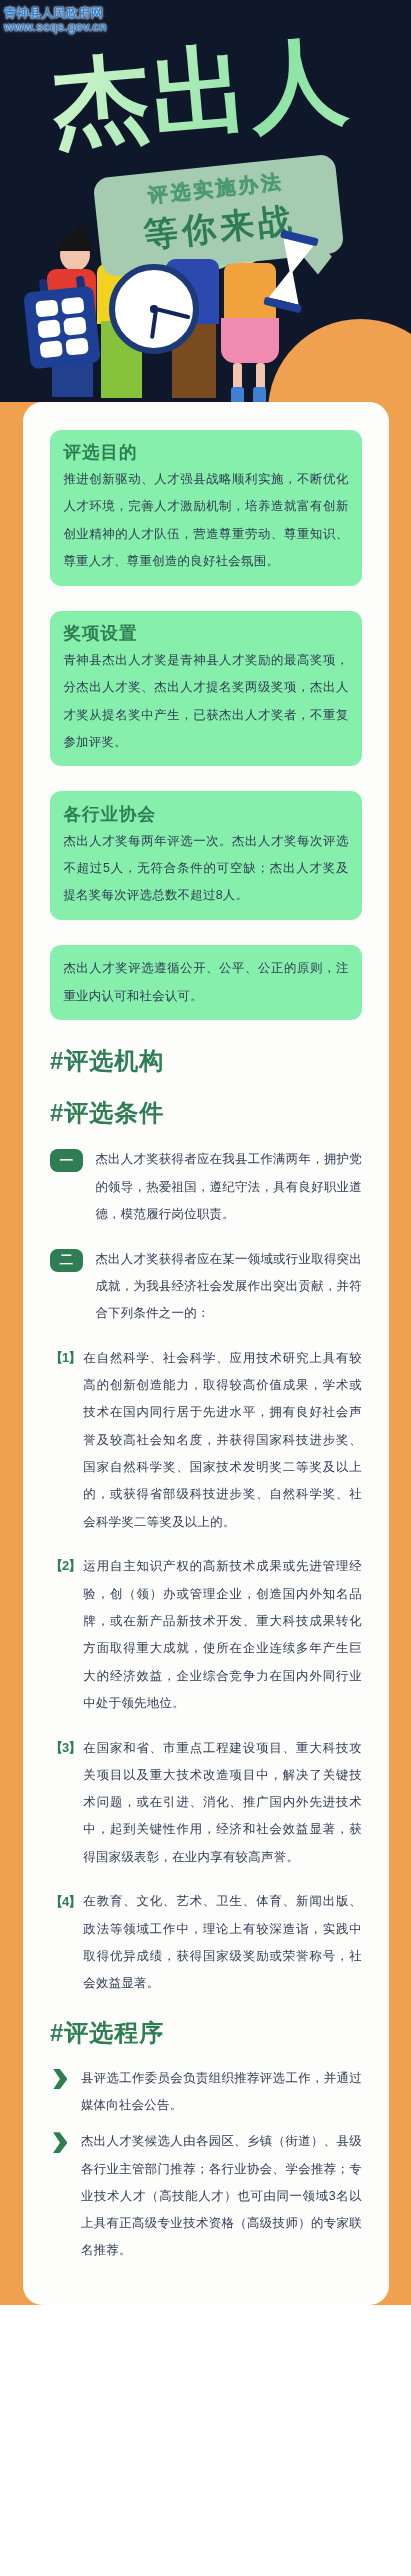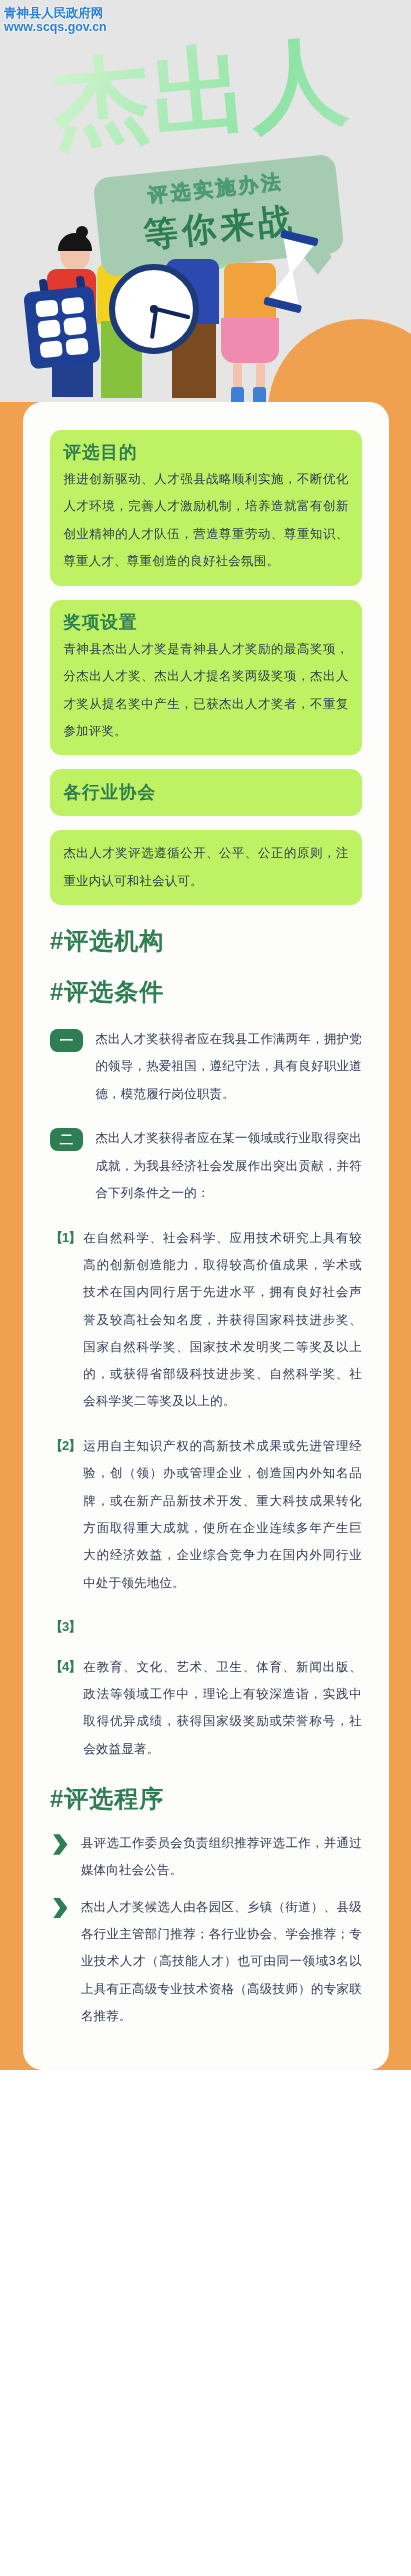--- a/index.html
+++ b/index.html
@@ -1,20 +1,20 @@
 <!DOCTYPE html>
 <html style="font-size:8.2px"><head>
 <meta charset="utf-8">
 <style>
   html,body{margin:0;padding:0;background:#fff;}
   .poster{width:412px;margin:0 auto;font-family:"Liberation Sans",sans-serif;overflow:hidden;position:relative;}
   .abs{position:absolute;}
 
   
-  .hero{position:relative;height:407px;background:#e5e5e5;overflow:hidden;z-index:1;}
+  .hero{position:relative;height:407px;background:#0f172a;overflow:hidden;z-index:1;}
   .watermark{position:absolute;left:4.1px;top:6.2px;color:#2f7fd0;font-weight:bold;line-height:1.15;
     text-shadow:0 0 1.5px #fff,0 0 2.6px #fff;font-size:12.4px;z-index:6;}
   .hero-title{position:absolute;left:15.5px;top:28px;width:381px;text-align:center;font-size:97px;font-weight:bold;
     letter-spacing:2.1px;transform:rotate(-5deg);background:linear-gradient(115deg,#dcf8d4,#8fe3a5 60%,#b9f0c6);
     -webkit-background-clip:text;background-clip:text;color:transparent;z-index:3;}
   .bubble{position:absolute;left:97px;top:166px;width:233px;padding:9.3px 5.2px 13.4px;background:#a5ccb1;
     border-radius:15.5px;transform:rotate(-6deg);text-align:center;z-index:4;}
   .bubble-tail{position:absolute;left:307px;top:246px;width:21.6px;height:21.6px;background:#a5ccb1;
     transform:rotate(50deg) skew(12deg);z-index:3;}
   .hero-sub{font-size:19.6px;font-weight:bold;color:#e8f5e6;-webkit-text-stroke:0.8px #4d9a72;letter-spacing:3.1px;}
@@ -23,21 +23,21 @@
   .blob{position:absolute;left:268px;top:319px;width:185px;height:185px;border-radius:50%;background:#F0A14F;z-index:2;}
   .skin{background:#f2c4ae;border-radius:50%;}
   .clock-face{position:absolute;left:109px;top:264px;width:78px;height:78px;background:#fff;border:6.7px solid #1c3a78;
     border-radius:50%;z-index:5;}
   .hand{position:absolute;left:50%;bottom:50%;transform-origin:bottom center;background:#10265c;border-radius:2.1px;}
   
   .body-wrap{position:relative;background:#F0A14F;padding:0 23px;z-index:2;margin-top:-5.2px;}
   .card{background:#fdfdfc;border-radius:19.6px;padding:28px 27px 31px;}
   .sec-heading{font-size:24px;font-weight:bold;color:#2F7D52;letter-spacing:1px;margin:19.6px 0 15.5px;}
   .sec-heading:first-child{margin-top:0;}
-  .gbox{background:#bef264;border-radius:11.3px;padding:10.3px 13.4px;margin-bottom:14px;}
+  .gbox{background:#86efac;border-radius:11.3px;padding:10.3px 13.4px;margin-bottom:25px;}
   .gbox-title{font-size:17.5px;font-weight:bold;color:#2F7D52;margin-bottom:2.1px;letter-spacing:1px;}
   .btext{font-size:12.4px;line-height:2.2;color:#2E3A52;letter-spacing:0.3px;text-align:justify;}
   .gpara + .gpara{margin-top:23px;}
   .cond-item{display:flex;align-items:flex-start;margin:17.5px 0;}
   .cond-badge{flex:0 0 auto;width:33px;height:23px;border-radius:7.7px;background:#2F7D52;color:#fff;font-size:13.4px;
     font-weight:bold;display:flex;align-items:center;justify-content:center;margin:3.1px 12.4px 0 0;}
   .subitem{display:flex;align-items:flex-start;margin:17.5px 0;}
   .subnum{flex:0 0 auto;color:#2F7D52;font-weight:bold;font-size:13px;margin:4.1px 3.1px 0 0;letter-spacing:-1px;}
   .step{display:flex;align-items:flex-start;margin:9px 0;}
   .step-arrow{flex:0 0 auto;width:14.4px;height:20.6px;background:#2F7D52;margin:4.1px 13.4px 0 3.1px;
@@ -126,20 +126,21 @@
       <section class="gbox">
         <div class="gbox-title">评选目的</div>
         <p class="btext" style="margin:0">推进创新驱动、人才强县战略顺利实施，不断优化人才环境，完善人才激励机制，培养造就富有创新创业精神的人才队伍，营造尊重劳动、尊重知识、尊重人才、尊重创造的良好社会氛围。</p>
       </section>
       <section class="gbox">
         <div class="gbox-title">奖项设置</div>
         <p class="btext" style="margin:0">青神县杰出人才奖是青神县人才奖励的最高奖项，分杰出人才奖、杰出人才提名奖两级奖项，杰出人才奖从提名奖中产生，已获杰出人才奖者，不重复参加评奖。</p>
       </section>
       <section class="gbox">
         <div class="gbox-title">各行业协会</div>
+        <p class="btext" style="margin:0">杰出人才奖每两年评选一次。杰出人才奖每次评选不超过5人，无符合条件的可空缺；杰出人才奖及提名奖每次评选总数不超过8人。</p>
       </section>
       <section class="gbox">
         <p class="btext" style="margin:0">杰出人才奖评选遵循公开、公平、公正的原则，注重业内认可和社会认可。</p>
       </section>
 
       <h2 class="sec-heading">#评选机构</h2>
 
       <h2 class="sec-heading">#评选条件</h2>
       <div class="cond-item">
         <span class="cond-badge">一</span>
@@ -152,20 +153,21 @@
       <div class="subitem">
         <span class="subnum">【1】</span>
         <p class="btext" style="margin:0">在自然科学、社会科学、应用技术研究上具有较高的创新创造能力，取得较高价值成果，学术或技术在国内同行居于先进水平，拥有良好社会声誉及较高社会知名度，并获得国家科技进步奖、国家自然科学奖、国家技术发明奖二等奖及以上的，或获得省部级科技进步奖、自然科学奖、社会科学奖二等奖及以上的。</p>
       </div>
       <div class="subitem">
         <span class="subnum">【2】</span>
         <p class="btext" style="margin:0">运用自主知识产权的高新技术成果或先进管理经验，创（领）办或管理企业，创造国内外知名品牌，或在新产品新技术开发、重大科技成果转化方面取得重大成就，使所在企业连续多年产生巨大的经济效益，企业综合竞争力在国内外同行业中处于领先地位。</p>
       </div>
       <div class="subitem">
         <span class="subnum">【3】</span>
+        <p class="btext" style="margin:0">在国家和省、市重点工程建设项目、重大科技攻关项目以及重大技术改造项目中，解决了关键技术问题，或在引进、消化、推广国内外先进技术中，起到关键性作用，经济和社会效益显著，获得国家级表彰，在业内享有较高声誉。</p>
       </div>
       <div class="subitem">
         <span class="subnum">【4】</span>
         <p class="btext" style="margin:0">在教育、文化、艺术、卫生、体育、新闻出版、政法等领域工作中，理论上有较深造诣，实践中取得优异成绩，获得国家级奖励或荣誉称号，社会效益显著。</p>
       </div>
 
       <h2 class="sec-heading">#评选程序</h2>
       <div class="step">
         <span class="step-arrow"></span>
         <p class="btext" style="margin:0">县评选工作委员会负责组织推荐评选工作，并通过媒体向社会公告。</p>

